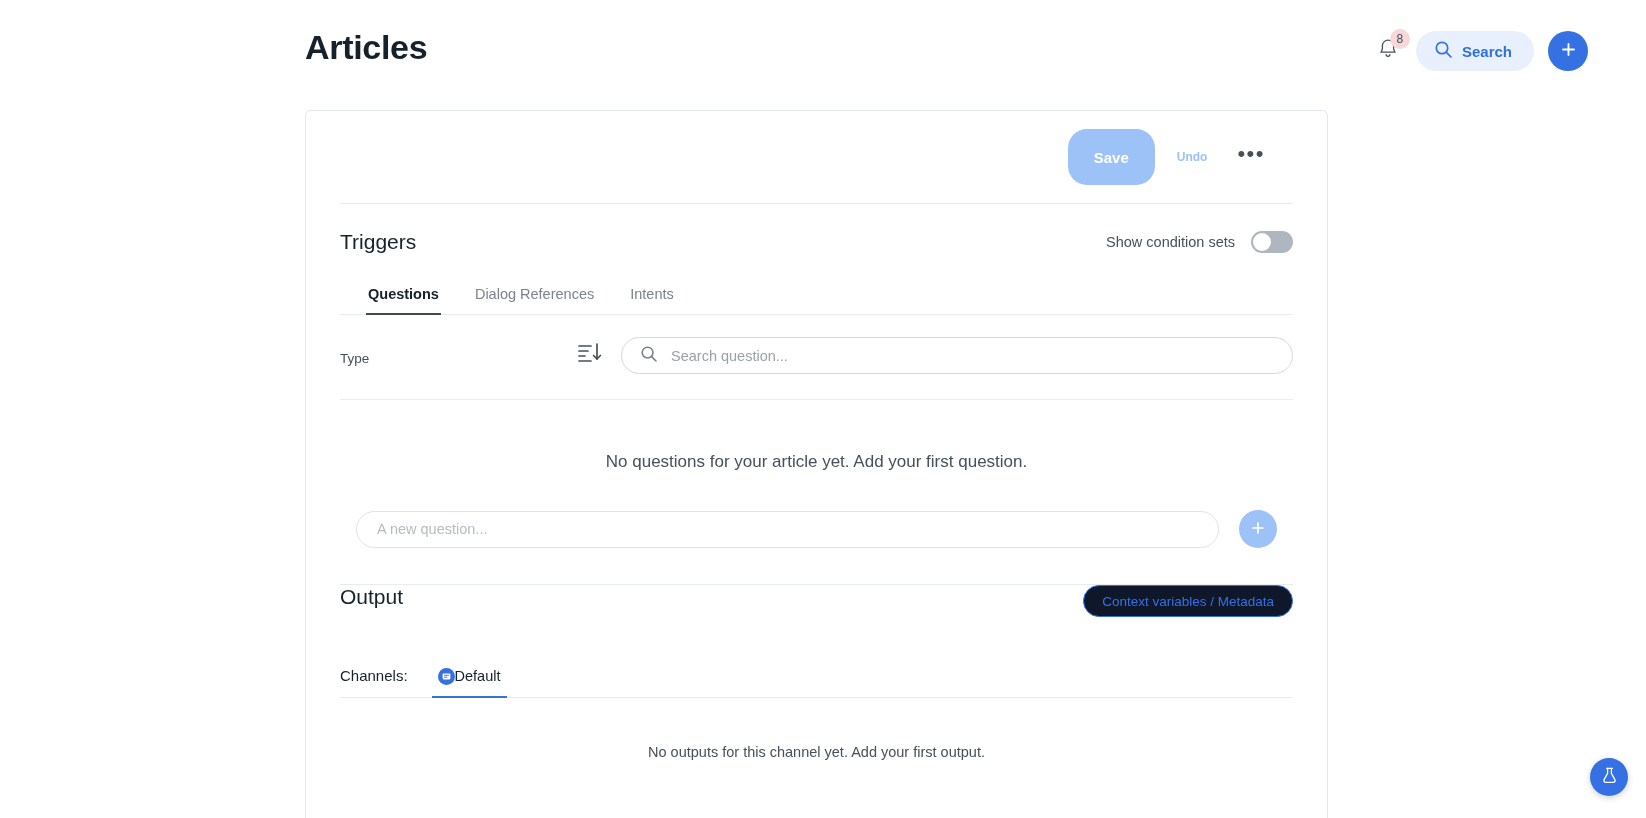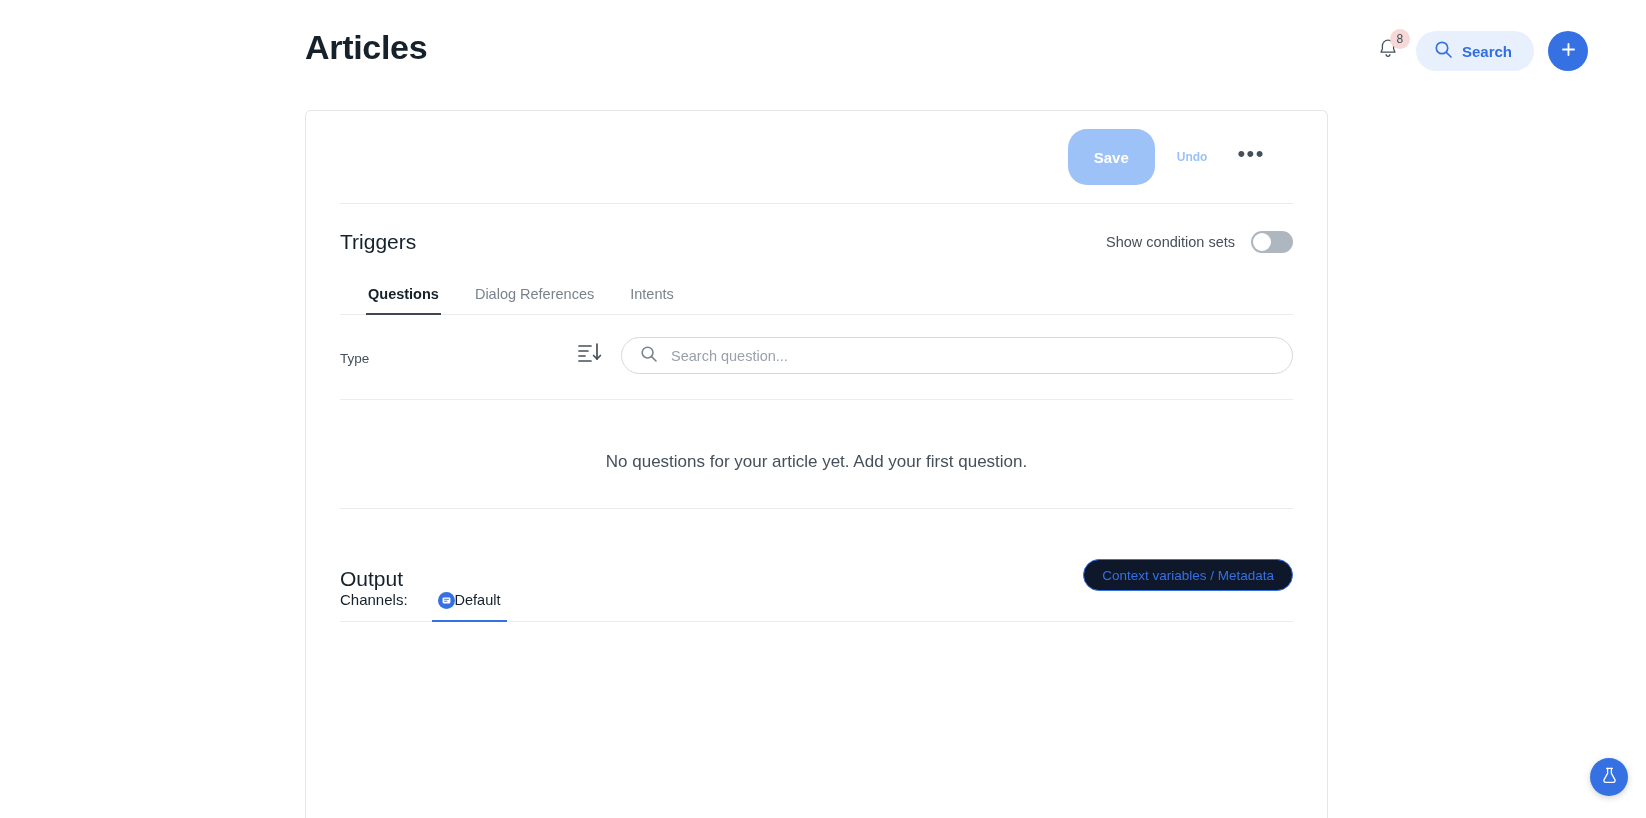--- a/index.html
+++ b/index.html
@@ -310,21 +310,21 @@
   }
 
   .section-divider {
     margin: 36px 34px 0 34px;
     border-top: 1px solid #e9ecef;
   }
 
   
   .output-head {
     display: flex;
-    align-items: flex-end;
+    align-items: flex-start;
     justify-content: space-between;
     height: 82px;
   }
   .ctx-btn {
     border: 1px solid #3571e3;
     color: #3571e3;
     background: #0f172a;
     border-radius: 18px;
     height: 32px;
     padding: 0 18px;
@@ -484,20 +484,31 @@
             <circle cx="7.6" cy="7.6" r="5.4" stroke="#7a838d" stroke-width="1.6"></circle>
             <line x1="11.6" y1="11.6" x2="16" y2="16" stroke="#7a838d" stroke-width="1.6" stroke-linecap="round"></line>
           </svg>
         </span>
         <input type="text" placeholder="Search question..." style="">
       </div>
     </div>
 
     <div class="empty-msg">No questions for your article yet. Add your first question.</div>
 
+    <div class="newq-row">
+      <input class="newq-input" type="text" placeholder="A new question..." style="">
+      <button class="newq-add">
+        <span>
+          <svg width="16" height="16" viewBox="0 0 16 16">
+            <line x1="8" y1="3" x2="8" y2="13" stroke="#fff" stroke-width="1.7" stroke-linecap="round"></line>
+            <line x1="3" y1="8" x2="13" y2="8" stroke="#fff" stroke-width="1.7" stroke-linecap="round"></line>
+          </svg>
+        </span>
+      </button>
+    </div>
   </div>
 
   <div class="section-divider"></div>
 
   <div class="section">
     <div class="output-head">
       <div class="section-title">Output</div>
       <button class="ctx-btn">Context variables / Metadata</button>
     </div>
 
@@ -508,20 +519,21 @@
           <svg width="11" height="11" viewBox="0 0 11 11" fill="none">
             <rect x="1.6" y="2.4" width="7.8" height="6" rx="1.1" fill="#fff"></rect>
             <line x1="3.1" y1="4.3" x2="7.9" y2="4.3" stroke="#3571e3" stroke-width="0.9"></line>
             <line x1="3.1" y1="6.2" x2="6.4" y2="6.2" stroke="#3571e3" stroke-width="0.9"></line>
           </svg>
         </span>
         <span class="name">Default</span>
       </div>
     </div>
 
+    <div class="output-empty">No outputs for this channel yet. Add your first output.</div>
   </div>
 
 </div>
 
 <button class="fab">
   <span>
     <svg width="19" height="19" viewBox="0 0 19 19" fill="none">
       <path d="M7.6 2.3v5.1L4.1 13.6c-.7 1.2.15 2.7 1.55 2.7h7.7c1.4 0 2.25-1.5 1.55-2.7L11.4 7.4V2.3" stroke="#fff" stroke-width="1.3" stroke-linejoin="round" stroke-linecap="round"></path>
       <line x1="6.6" y1="2.3" x2="12.4" y2="2.3" stroke="#fff" stroke-width="1.3" stroke-linecap="round"></line>
     </svg>

